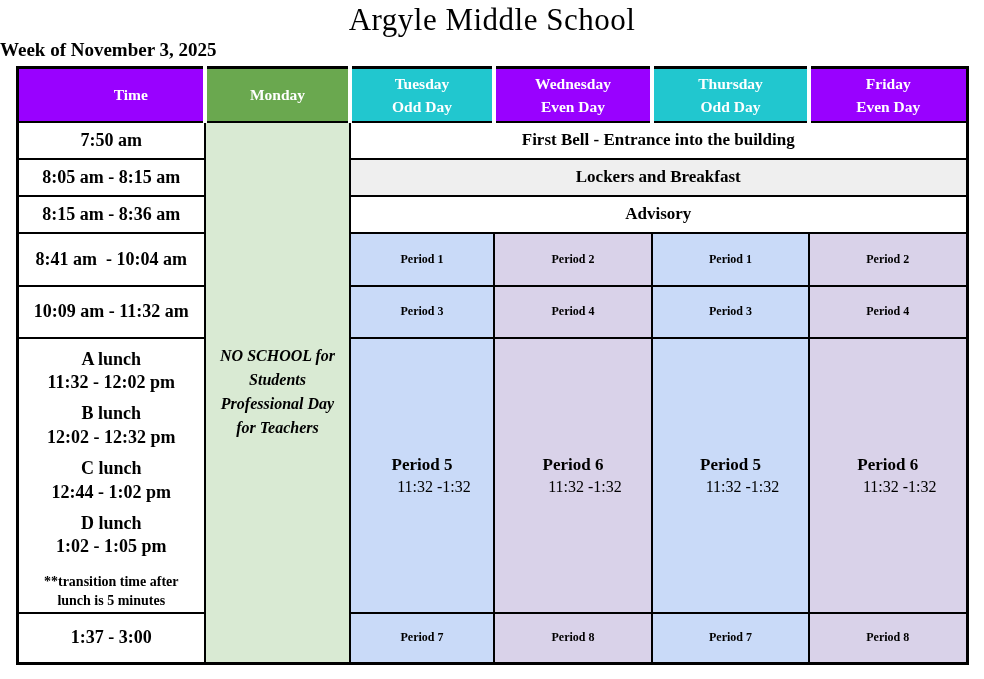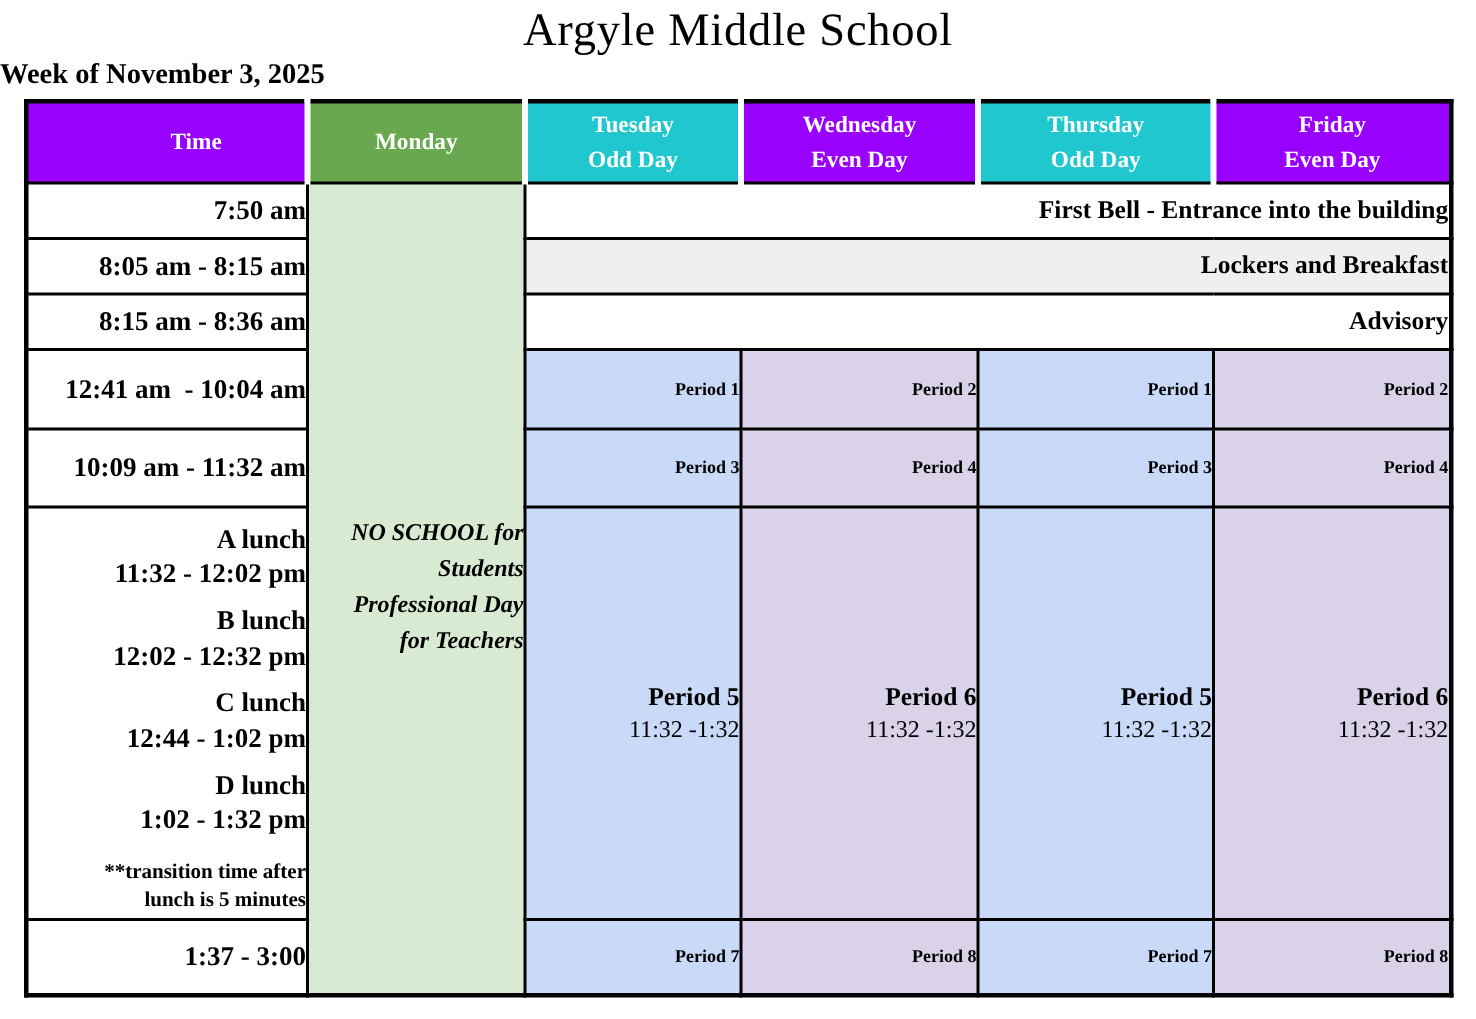--- a/index.html
+++ b/index.html
@@ -23,21 +23,21 @@
     white-space:pre-line;line-height:1.5;text-align:center;vertical-align:middle;
     border-left:4px solid #fff;border-right:4px solid #fff;
     border-top:none;border-bottom:none;
   }
   th:first-child{border-left:none;padding-left:40px;}
   th:last-child{border-right:none;}
   .h-purple{background:#9901FF;}
   .h-green{background:#6AA84F;}
   .h-cyan{background:#21C7CF;}
   td{
-    border:2px solid #000;padding:0;text-align:right;vertical-align:middle;
+    border:2px solid #000;padding:0;text-align:center;vertical-align:middle;
   }
   tr.hr-head{height:54px;}
   tr.hr-37{height:37px;}
   tr.hr-53{height:53px;}
   tr.hr-52{height:52px;}
   tr.hr-lunch{height:275px;}
   tr.hr-51{height:51px;}
   .time-cell{font-weight:bold;font-size:18px;white-space:pre-wrap;background:#fff;}
   .event-cell{font-weight:bold;font-size:17px;background:#fff;}
   .gray{background:#EFEFEF;}
@@ -100,21 +100,21 @@
     </tr>
     <tr class="hr-37">
       <td class="time-cell">8:05 am - 8:15 am</td>
       <td class="event-cell gray" colspan="4">Lockers and Breakfast</td>
     </tr>
     <tr class="hr-37">
       <td class="time-cell">8:15 am - 8:36 am</td>
       <td class="event-cell" colspan="4">Advisory</td>
     </tr>
     <tr class="hr-53">
-      <td class="time-cell">12:41 am  - 10:04 am</td>
+      <td class="time-cell">8:41 am  - 10:04 am</td>
       <td class="period-cell blue">Period 1</td>
       <td class="period-cell lav">Period 2</td>
       <td class="period-cell blue">Period 1</td>
       <td class="period-cell lav">Period 2</td>
     </tr>
     <tr class="hr-52">
       <td class="time-cell">10:09 am - 11:32 am</td>
       <td class="period-cell blue">Period 3</td>
       <td class="period-cell lav">Period 4</td>
       <td class="period-cell blue">Period 3</td>
@@ -129,21 +129,21 @@
         <div class="lunch-group">
           <div>B lunch</div>
           <div>12:02 - 12:32 pm</div>
         </div>
         <div class="lunch-group">
           <div>C lunch</div>
           <div>12:44 - 1:02 pm</div>
         </div>
         <div class="lunch-group">
           <div>D lunch</div>
-          <div>1:02 - 1:32 pm</div>
+          <div>1:02 - 1:05 pm</div>
         </div>
         <div class="lunch-note">**transition time after
 lunch is 5 minutes</div>
       </td>
       <td class="blue">
         <div class="p-name">Period 5</div>
         <div class="p-time">11:32 -1:32</div>
       </td>
       <td class="lav">
         <div class="p-name">Period 6</div>

